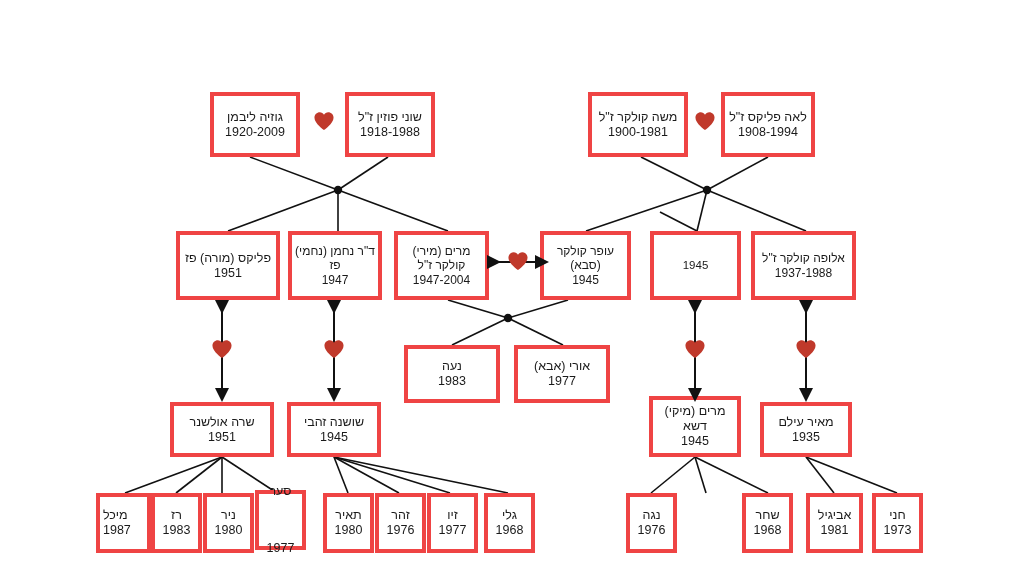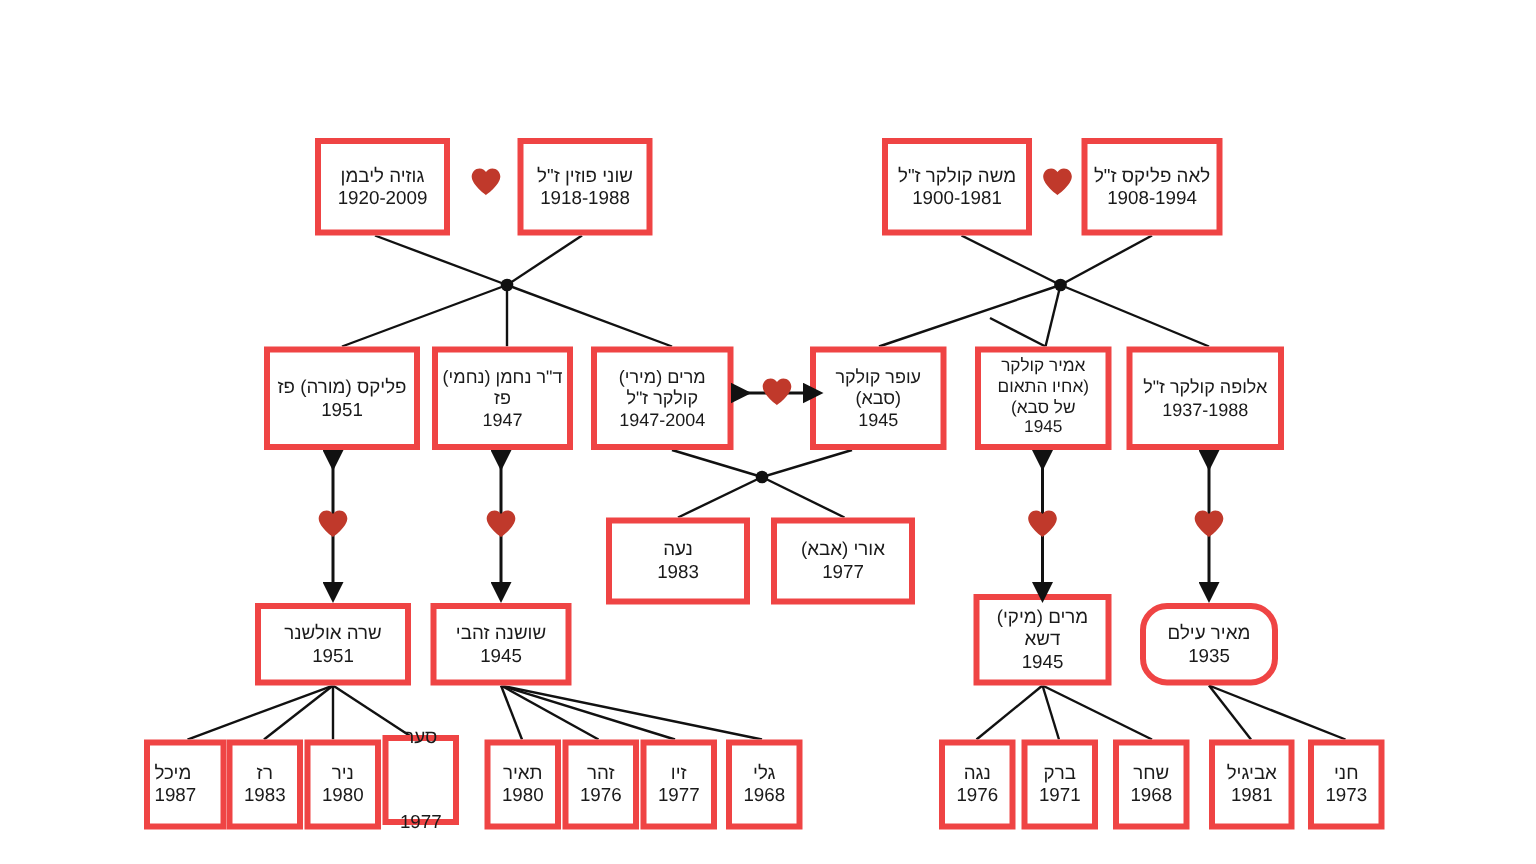--- a/index.html
+++ b/index.html
@@ -218,21 +218,20 @@
   </div>
   <div class="node small" style="left:394px;top:231px;width:95px;height:69px;">
     <span class="nm">מרים (מירי) קולקר ז"ל</span>
     <span class="yr">1947-2004</span>
   </div>
   <div class="node small" style="left:540px;top:231px;width:91px;height:69px;">
     <span class="nm">עופר קולקר (סבא)</span>
     <span class="yr">1945</span>
   </div>
   <div class="node tiny" style="left:650px;top:231px;width:91px;height:69px;">
-    <span class="nm">אמיר קולקר (אחיו התאום של סבא)</span>
     <span class="yr">1945</span>
   </div>
   <div class="node small" style="left:751px;top:231px;width:105px;height:69px;">
     <span class="nm">אלופה קולקר ז"ל</span>
     <span class="yr">1937-1988</span>
   </div>
 
   <div class="node" style="left:404px;top:345px;width:96px;height:58px;">
     <span class="nm">נעה</span>
     <span class="yr">1983</span>
@@ -247,21 +246,21 @@
     <span class="yr">1951</span>
   </div>
   <div class="node" style="left:287px;top:402px;width:94px;height:55px;">
     <span class="nm">שושנה זהבי</span>
     <span class="yr">1945</span>
   </div>
   <div class="node" style="left:649px;top:396px;width:92px;height:61px;">
     <span class="nm">מרים (מיקי) דשא</span>
     <span class="yr">1945</span>
   </div>
-  <div class="node" style="left:760px;top:402px;width:92px;height:55px;border-radius:18px;">
+  <div class="node" style="left:760px;top:402px;width:92px;height:55px;">
     <span class="nm">מאיר עילם</span>
     <span class="yr">1935</span>
   </div>
 
   <div class="node" style="left:96px;top:493px;width:55px;height:60px;align-items:flex-end;">
     <span class="nm">מיכל</span>
     <span class="yr">1987</span>
   </div>
   <div class="node" style="left:151px;top:493px;width:51px;height:60px;text-align:center;">
     <span class="nm">רז</span>
@@ -290,24 +289,20 @@
   </div>
   <div class="node" style="left:484px;top:493px;width:51px;height:60px;">
     <span class="nm">גלי</span>
     <span class="yr">1968</span>
   </div>
 
   <div class="node" style="left:626px;top:493px;width:51px;height:60px;">
     <span class="nm">נגה</span>
     <span class="yr">1976</span>
   </div>
-  <div class="node" style="left:681px;top:493px;width:51px;height:60px;">
-    <span class="nm">ברק</span>
-    <span class="yr">1971</span>
-  </div>
   <div class="node" style="left:742px;top:493px;width:51px;height:60px;">
     <span class="nm">שחר</span>
     <span class="yr">1968</span>
   </div>
   <div class="node" style="left:806px;top:493px;width:57px;height:60px;">
     <span class="nm">אביגיל</span>
     <span class="yr">1981</span>
   </div>
   <div class="node" style="left:872px;top:493px;width:51px;height:60px;">
     <span class="nm">חני</span>

